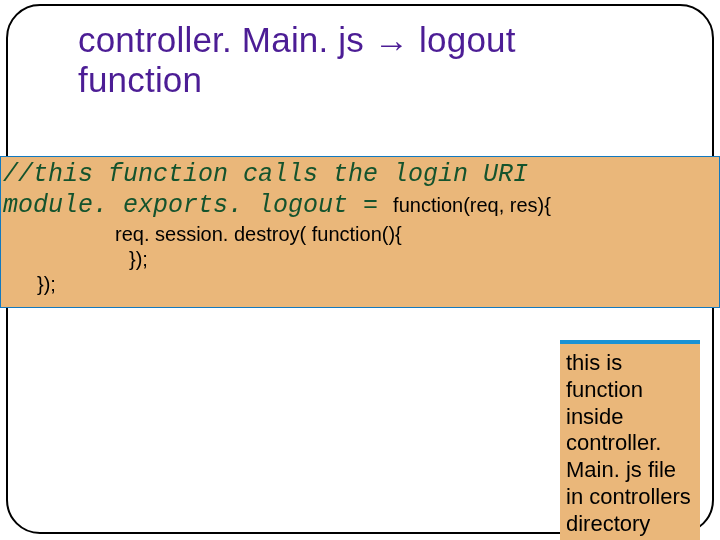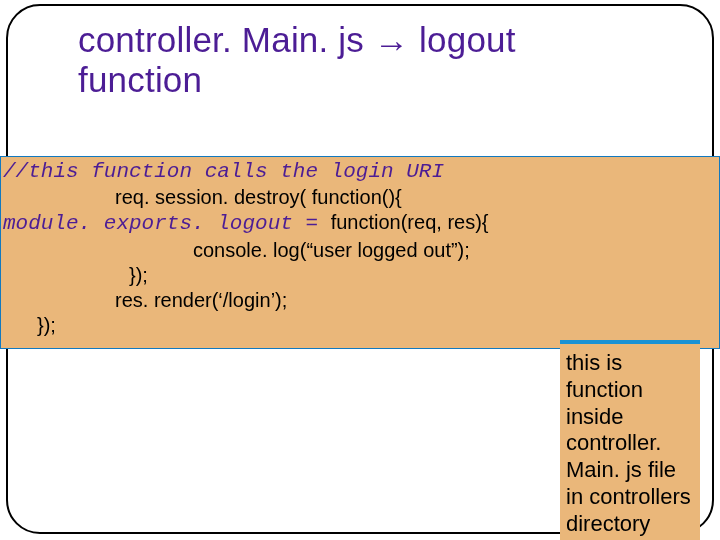--- a/index.html
+++ b/index.html
@@ -39,23 +39,23 @@
     width: 720px;
     background: #eab77a;
     border: 1px solid #1279bf;
     padding: 2px 2px 10px 2px;
     line-height: 1.25;
     font-size: 20px;
   }
   .mono {
     font-family: "Courier New", Courier, monospace;
     font-style: italic;
-    color: #4c1d95;
+    color: #14532d;
     white-space: pre;
-    font-size: 21px;
+    font-size: 25px;
   }
   .mono-nobold { font-weight: 400; }
   .sans { font-family: Arial, Helvetica, sans-serif; color: #000; }
   .indent1 { padding-left: 112px; }
   .indent2 { padding-left: 190px; }
   .indent1b { padding-left: 126px; }
   .brace { padding-left: 34px; font-size: 20px; }
   .line { display: block; }
   .callout {
     position: absolute;
@@ -72,23 +72,21 @@
 </style>
 </head>
 <body>
 
 <div class="slide">
   <div class="title">controller. Main. js → logout function</div>
 </div>
 
 <div class="codeblock">
   <span class="line mono mono-nobold">//this function calls the login URI</span>
-  <span class="line sans indent1">req. session. destroy( function(){</span>
   <span class="line">
     <span class="mono mono-nobold">module. exports. logout = </span><span class="sans">function(req, res){</span>
   </span>
-  <span class="line sans indent2">console. log(“user logged out”);</span>
+  <span class="line sans indent1">req. session. destroy( function(){</span>
   <span class="line sans indent1b">});</span>
-  <span class="line sans indent1">res. render(‘/login’);</span>
   <span class="line sans brace">});</span>
 </div>
 
 <div class="callout">this is function inside controller. Main. js  file in controllers directory</div>
 
 </body></html>

